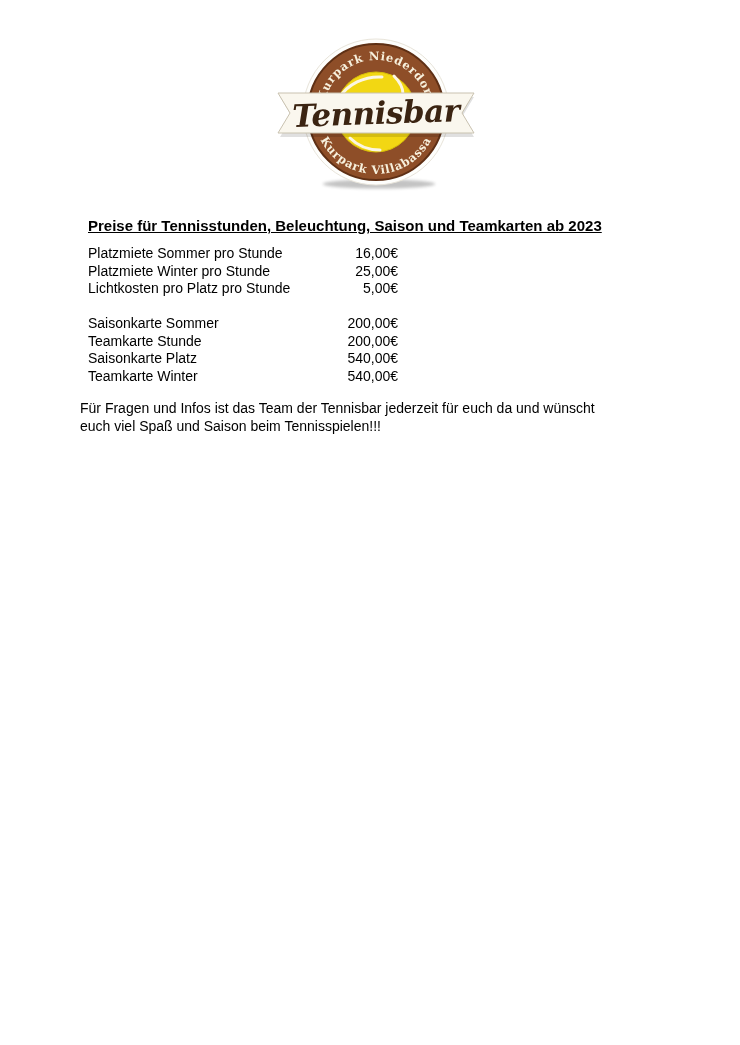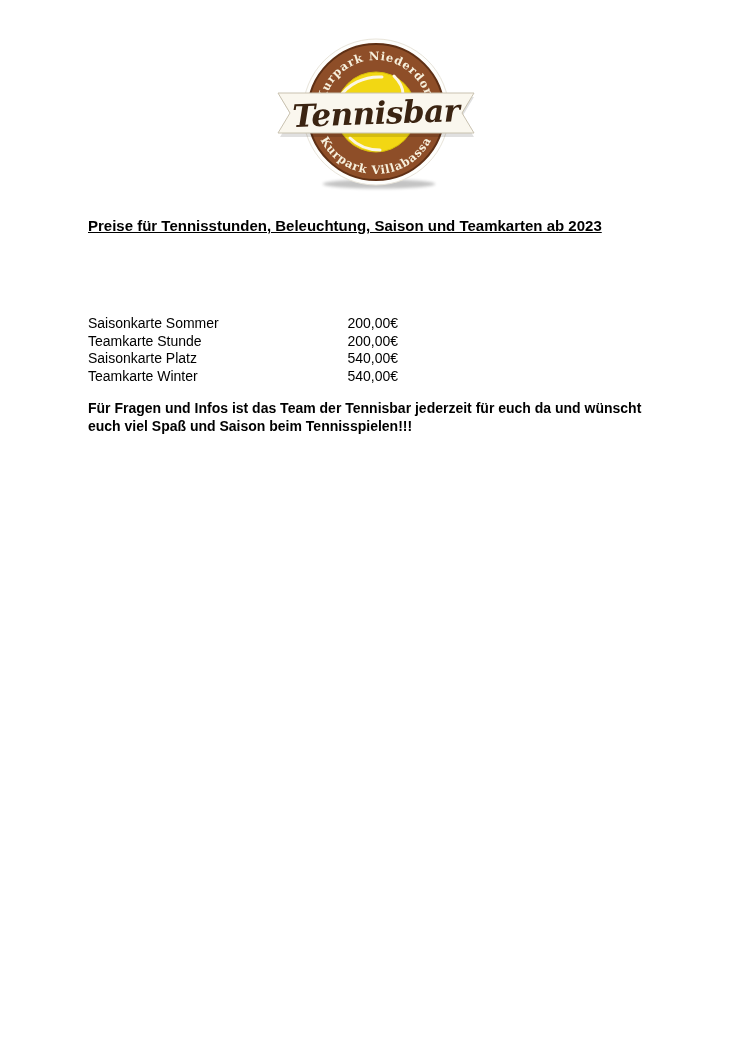--- a/index.html
+++ b/index.html
@@ -40,26 +40,25 @@
   .price-block.hourly { top: 245px; }
   .price-block.cards  { top: 315px; }
   .price-row {
     display: flex;
     justify-content: space-between;
     align-items: baseline;
   }
   .price-row .price { text-align: right; }
   .info-paragraph {
     position: absolute;
-    left: 88px;
+    left: 80px;
     top: 400px;
     width: 580px;
     font-size: 14px;
     line-height: 17.5px;
-    font-weight: bold;
   }
   .contact-block {
     position: absolute;
     left: 88px;
     top: 471px;
     font-size: 14px;
     line-height: 17.3px;
   }
   .arc-text {
     font-family: "DejaVu Serif", serif;
@@ -111,20 +110,34 @@
       </text>
 
       <polygon points="4,59 198,59 186,79 198,99 4,99 16,79" fill="#000000" opacity="0.12" transform="translate(0,2)"></polygon>
       <polygon points="2,57 198,57 186,77 198,97 2,97 14,77" stroke="#C9C2B0" stroke-width="1" fill="#FAF7EE"></polygon>
       <text class="script-text" x="100" y="88" text-anchor="middle" transform="rotate(-2 100 78)" fill="#3B2412">Tennisbar</text>
     </svg>
   </div>
 
   <div class="heading">Preise für Tennisstunden, Beleuchtung, Saison und Teamkarten ab 2023</div>
 
+  <div class="price-block hourly">
+    <div class="price-row">
+      <span>Platzmiete Sommer pro Stunde</span>
+      <span class="price">16,00€</span>
+    </div>
+    <div class="price-row">
+      <span>Platzmiete Winter pro Stunde</span>
+      <span class="price">25,00€</span>
+    </div>
+    <div class="price-row">
+      <span>Lichtkosten pro Platz pro Stunde</span>
+      <span class="price">5,00€</span>
+    </div>
+  </div>
 
   <div class="price-block cards">
     <div class="price-row">
       <span>Saisonkarte Sommer</span>
       <span class="price">200,00€</span>
     </div>
     <div class="price-row">
       <span>Teamkarte Stunde</span>
       <span class="price">200,00€</span>
     </div>

